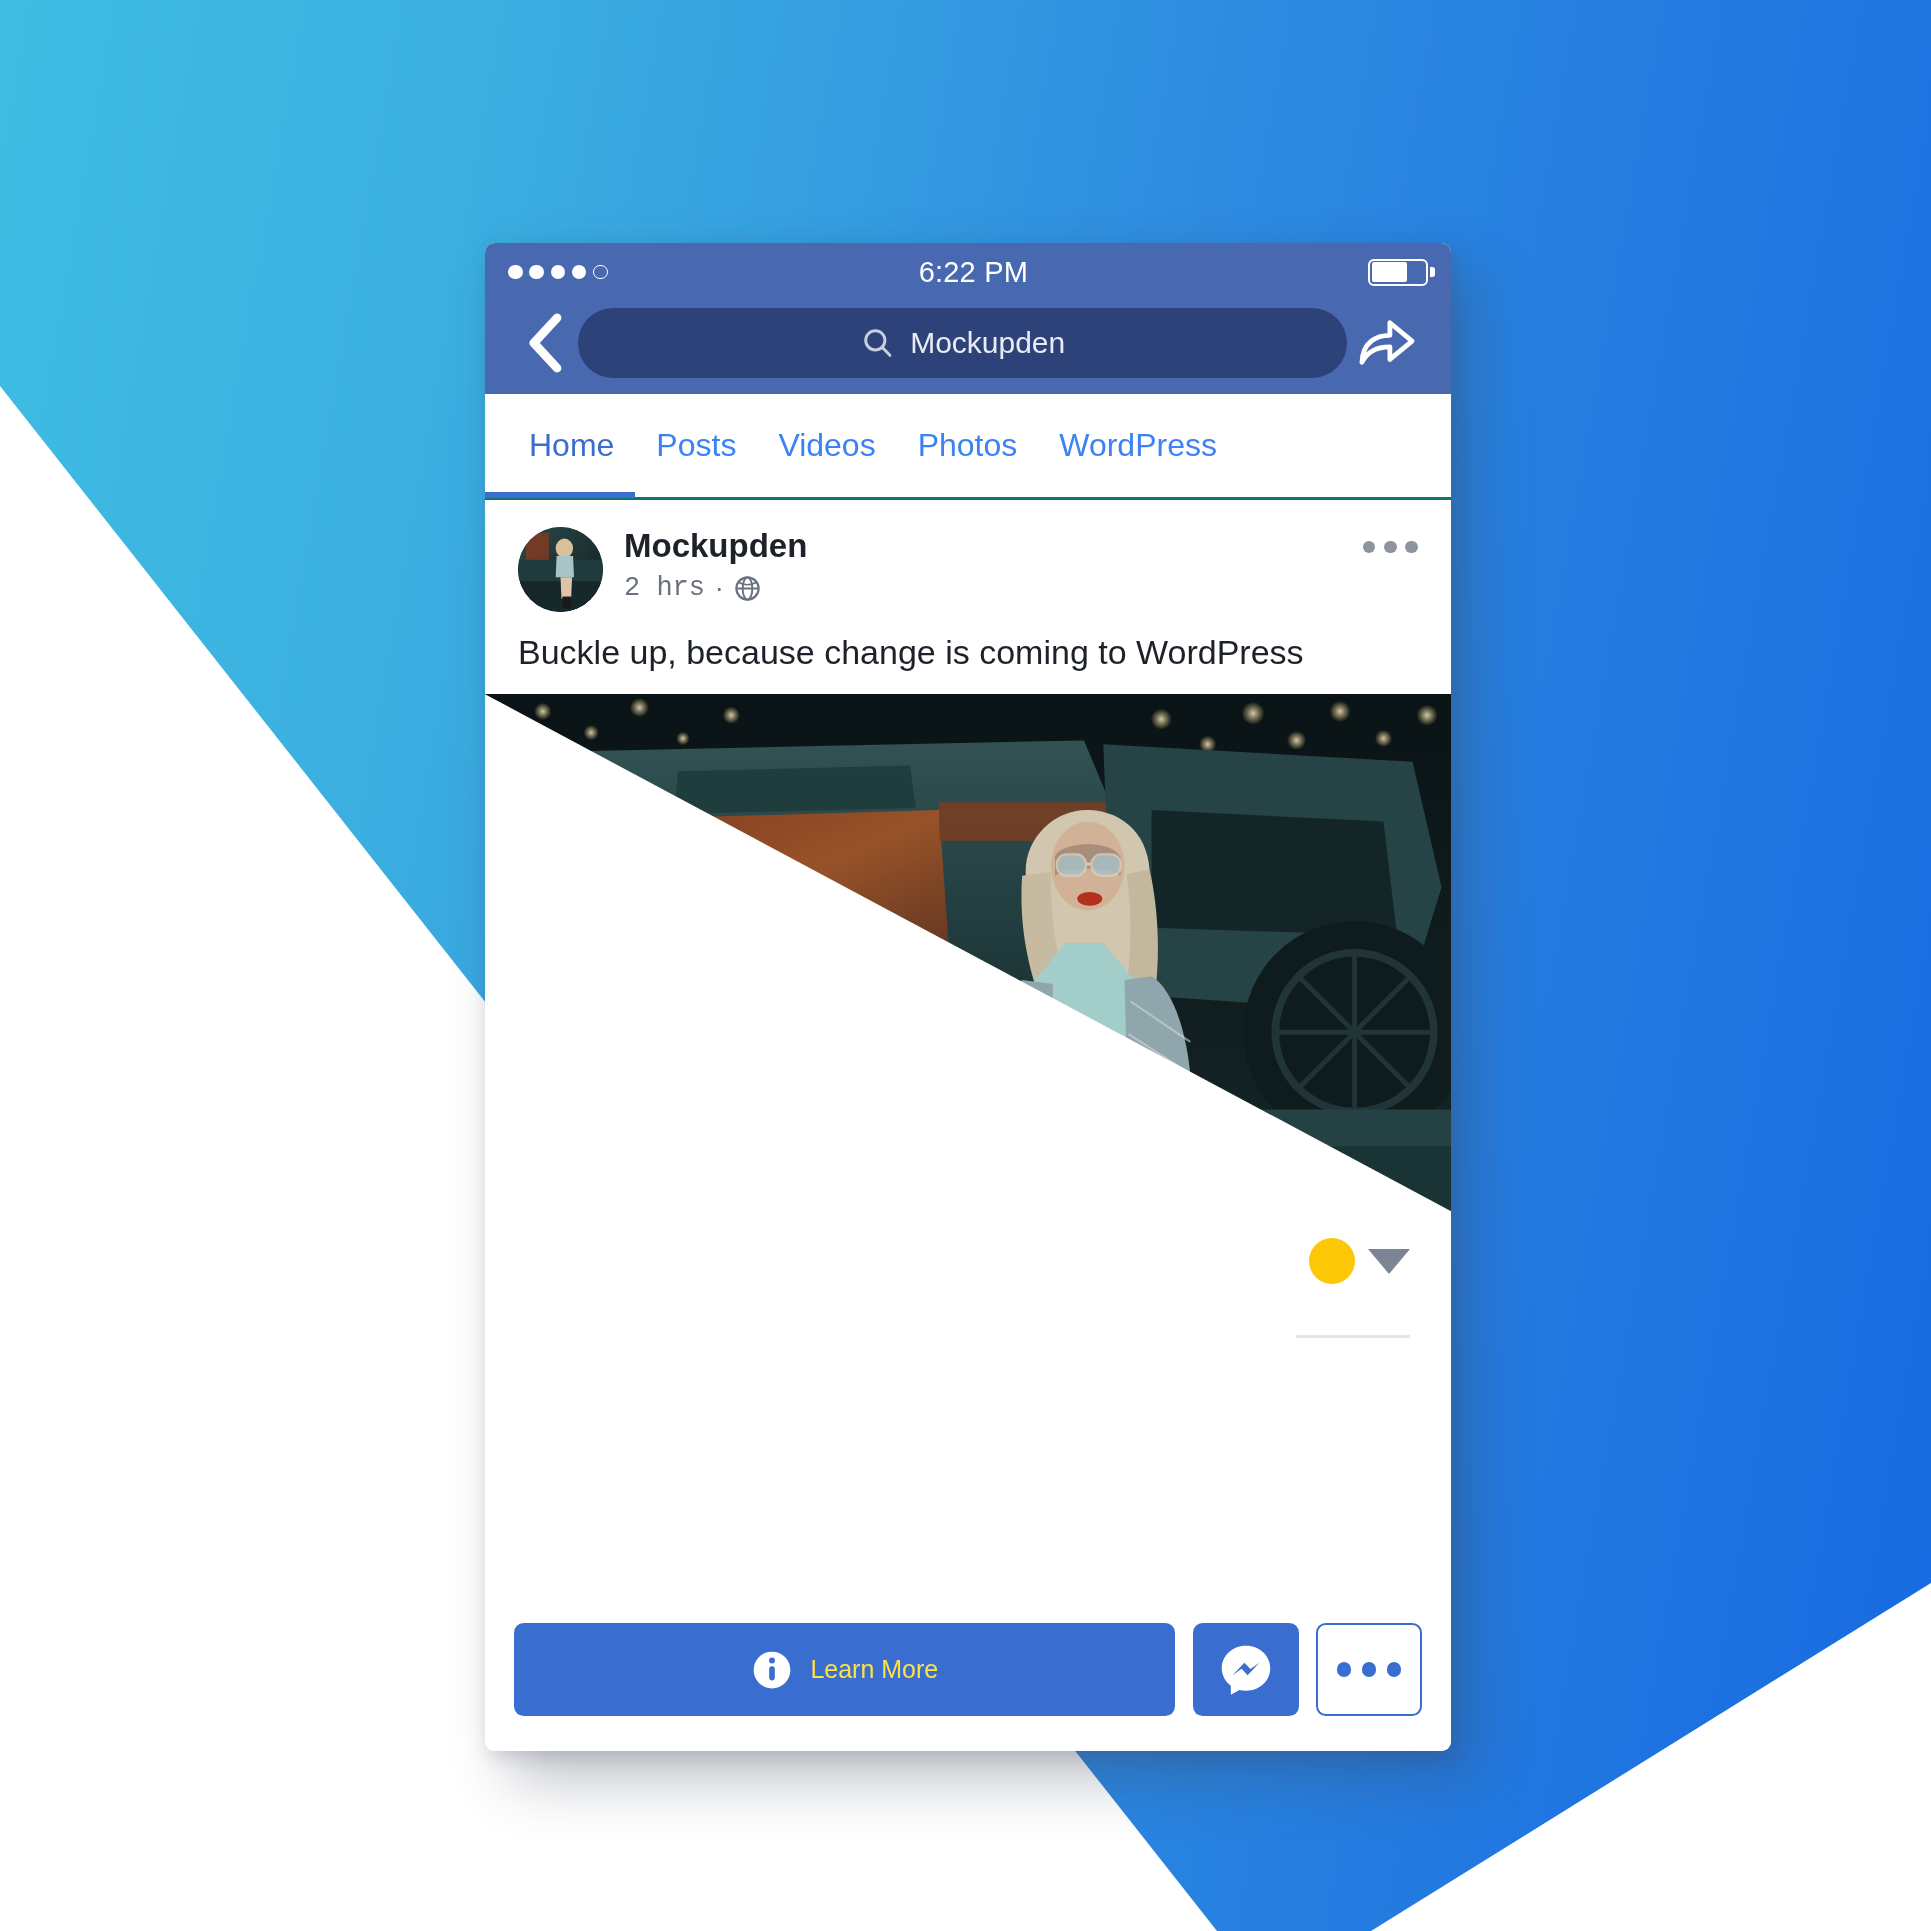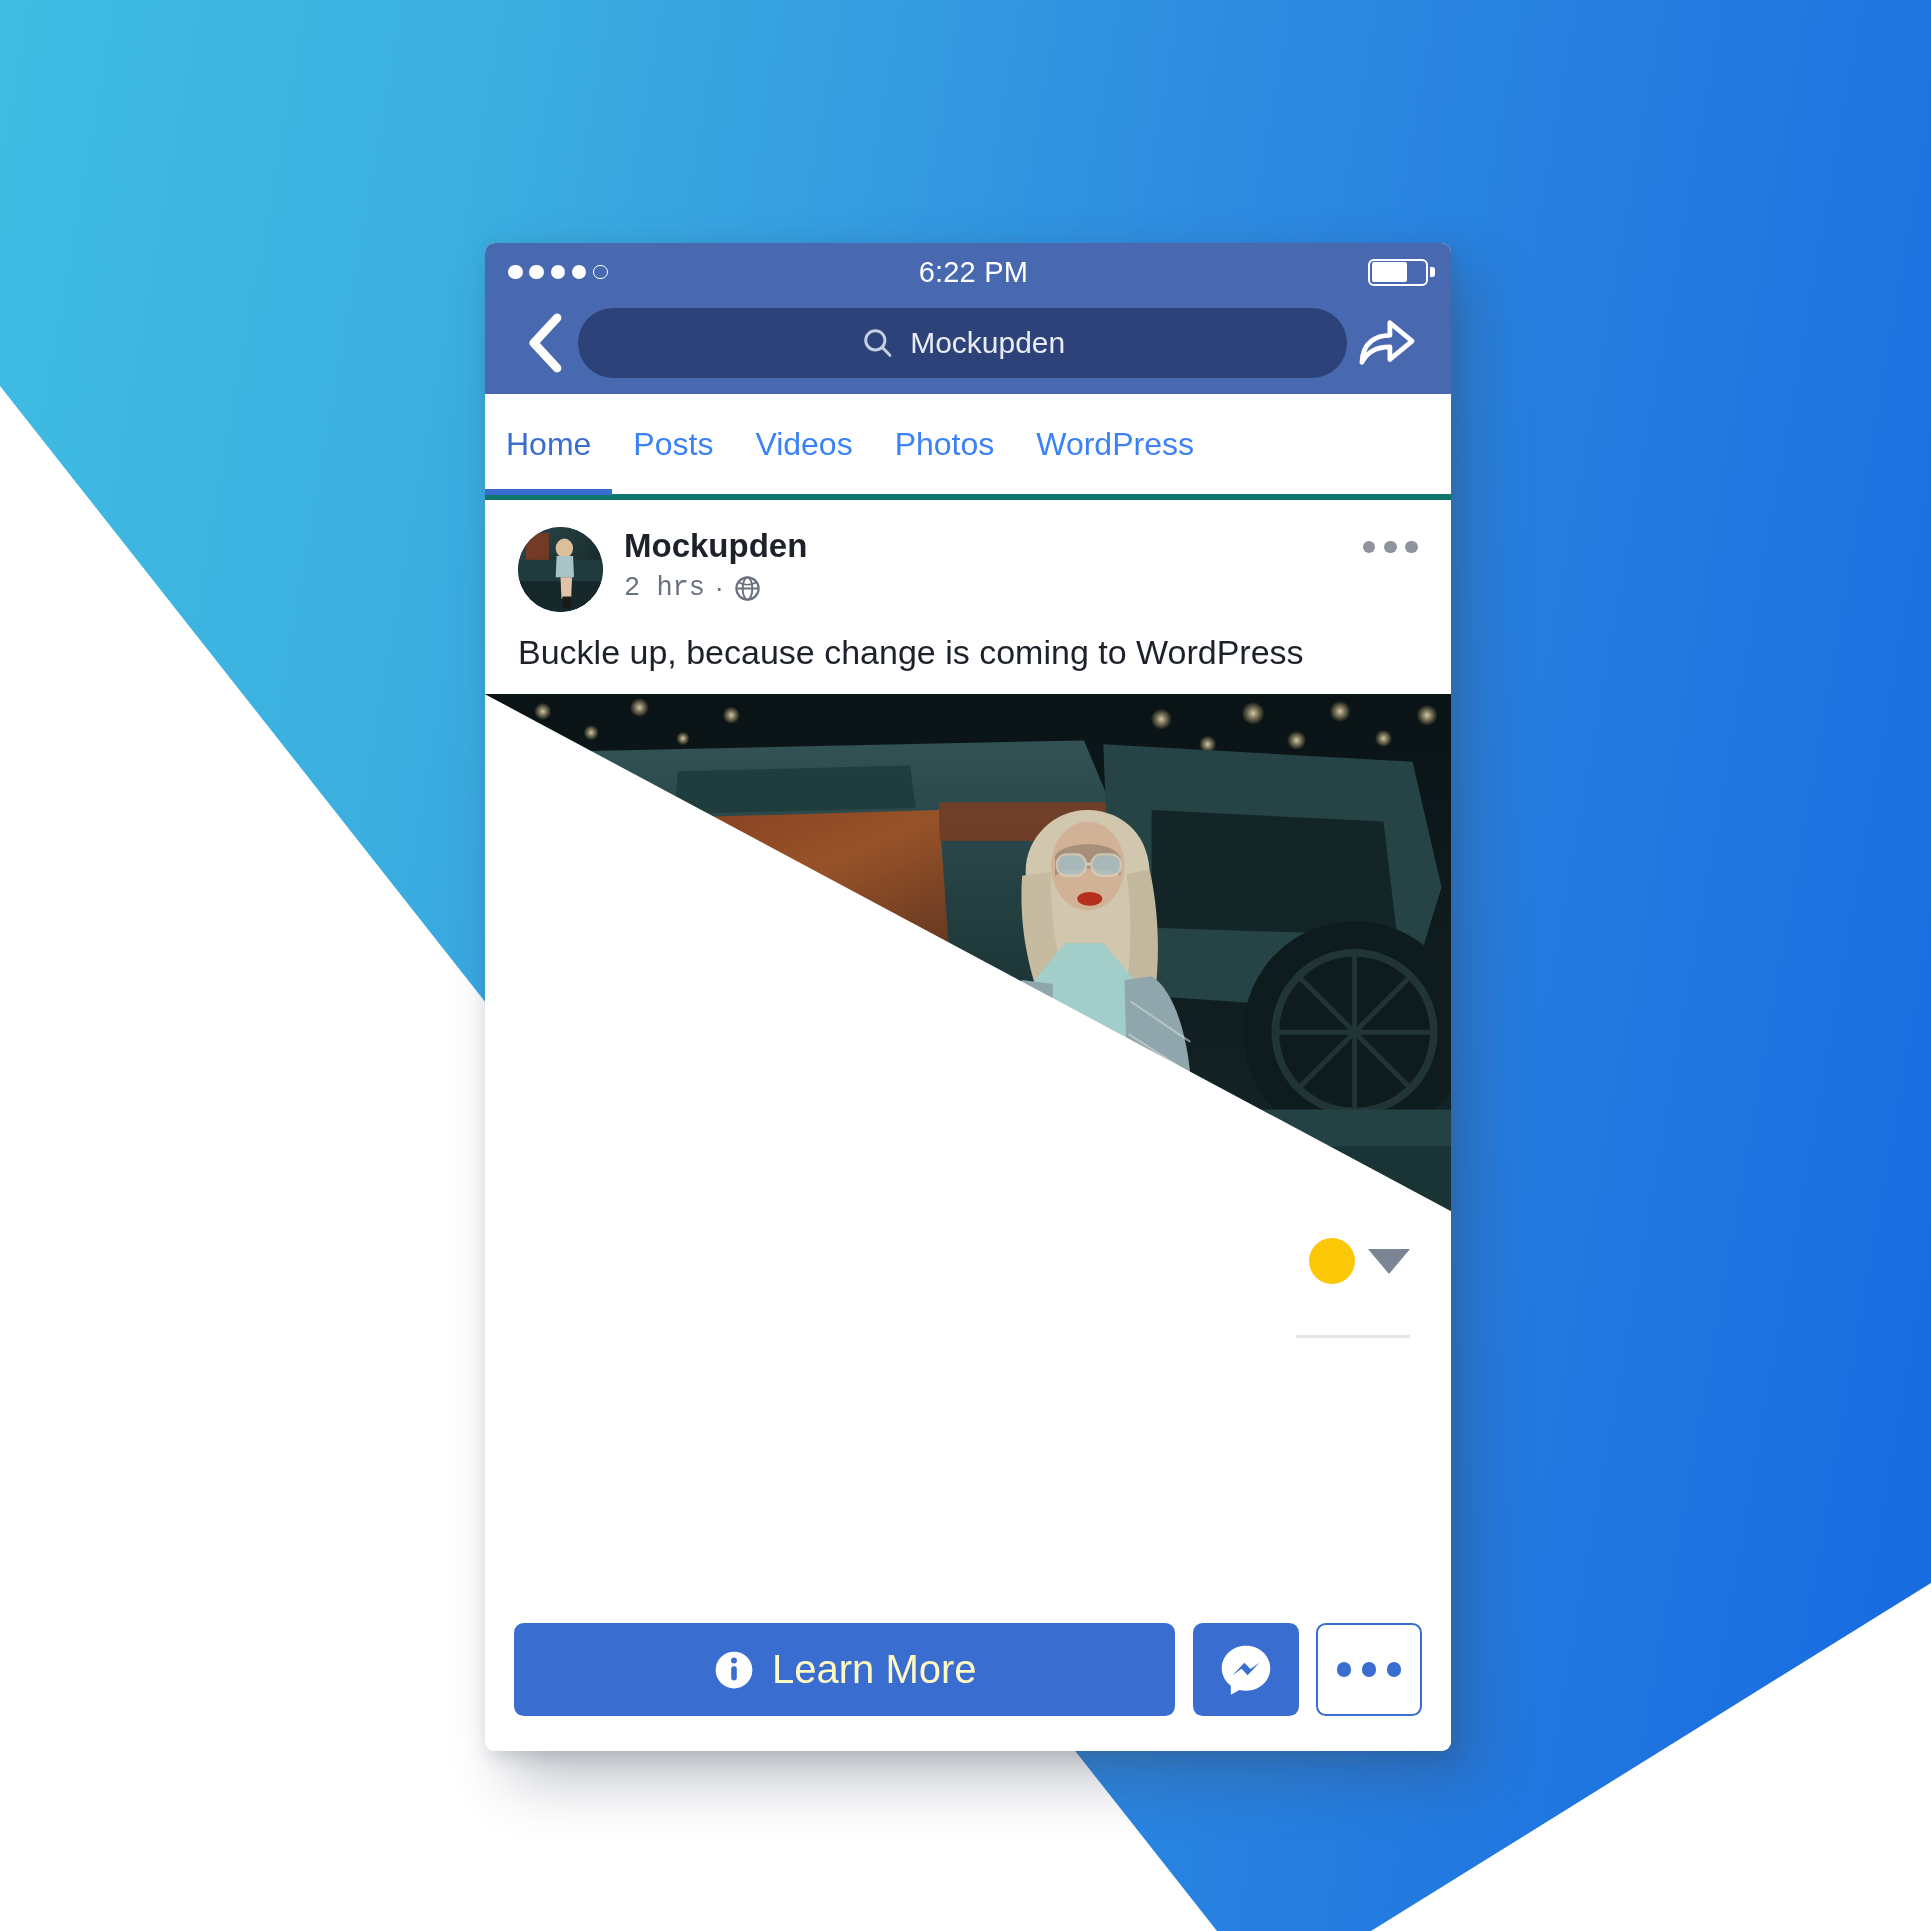--- a/index.html
+++ b/index.html
@@ -76,21 +76,21 @@
   .searchbar {
     flex:1; height:70px; background:#2C4279; border-radius:37px;
     display:flex; align-items:center; justify-content:center; gap:15.4px;
     cursor:text;
   }
   .searchbar .q-text { color:#E9ECF4; font-size:30px; }
 
   
   .tabbar {
     height:106px; background:#fff; display:flex; align-items:stretch;
-    border-bottom:6px solid #0f766e; position:relative;
+    padding-left:23px; border-bottom:3px solid #0f766e; position:relative;
     flex:0 0 auto;
   }
   .tab {
     display:flex; align-items:center; font-size:32px; color:#3b82f6;
     padding:0 21px; cursor:pointer; position:relative; white-space:nowrap;
   }
   .tab.active { color:#3A6DD0; }
   .tab.active::after {
     content:""; position:absolute; left:-23px; right:0; bottom:-1px;
     height:5.8px; background:#3A6DD0;
@@ -149,21 +149,21 @@
   
   .actionbar {
     flex:0 0 auto; background:#fff; display:flex; gap:17.4px;
     padding:25px 29px 35px 29px; align-items:center;
   }
   .btn-learn {
     flex:1; height:93px; background:#3A6DD0; border-radius:9.7px;
     display:flex; align-items:center; justify-content:center; gap:17.4px;
     cursor:pointer;
   }
-  .btn-learn .label { color:#fef9c3; font-size:40px; }
+  .btn-learn .label { color:#fde047; font-size:25px; }
   .btn-msgr {
     width:106px; height:93px; background:#3A6DD0; border-radius:9.7px;
     display:flex; align-items:center; justify-content:center; cursor:pointer;
   }
   .btn-more {
     width:106px; height:93px; background:#fff; border:2.9px solid #3A6DD0;
     border-radius:9.7px; display:flex; align-items:center; justify-content:center;
     gap:10.6px; cursor:pointer;
   }
   .btn-more i { width:14.5px; height:14.5px; border-radius:50%; background:#3A6DD0; display:block; }

